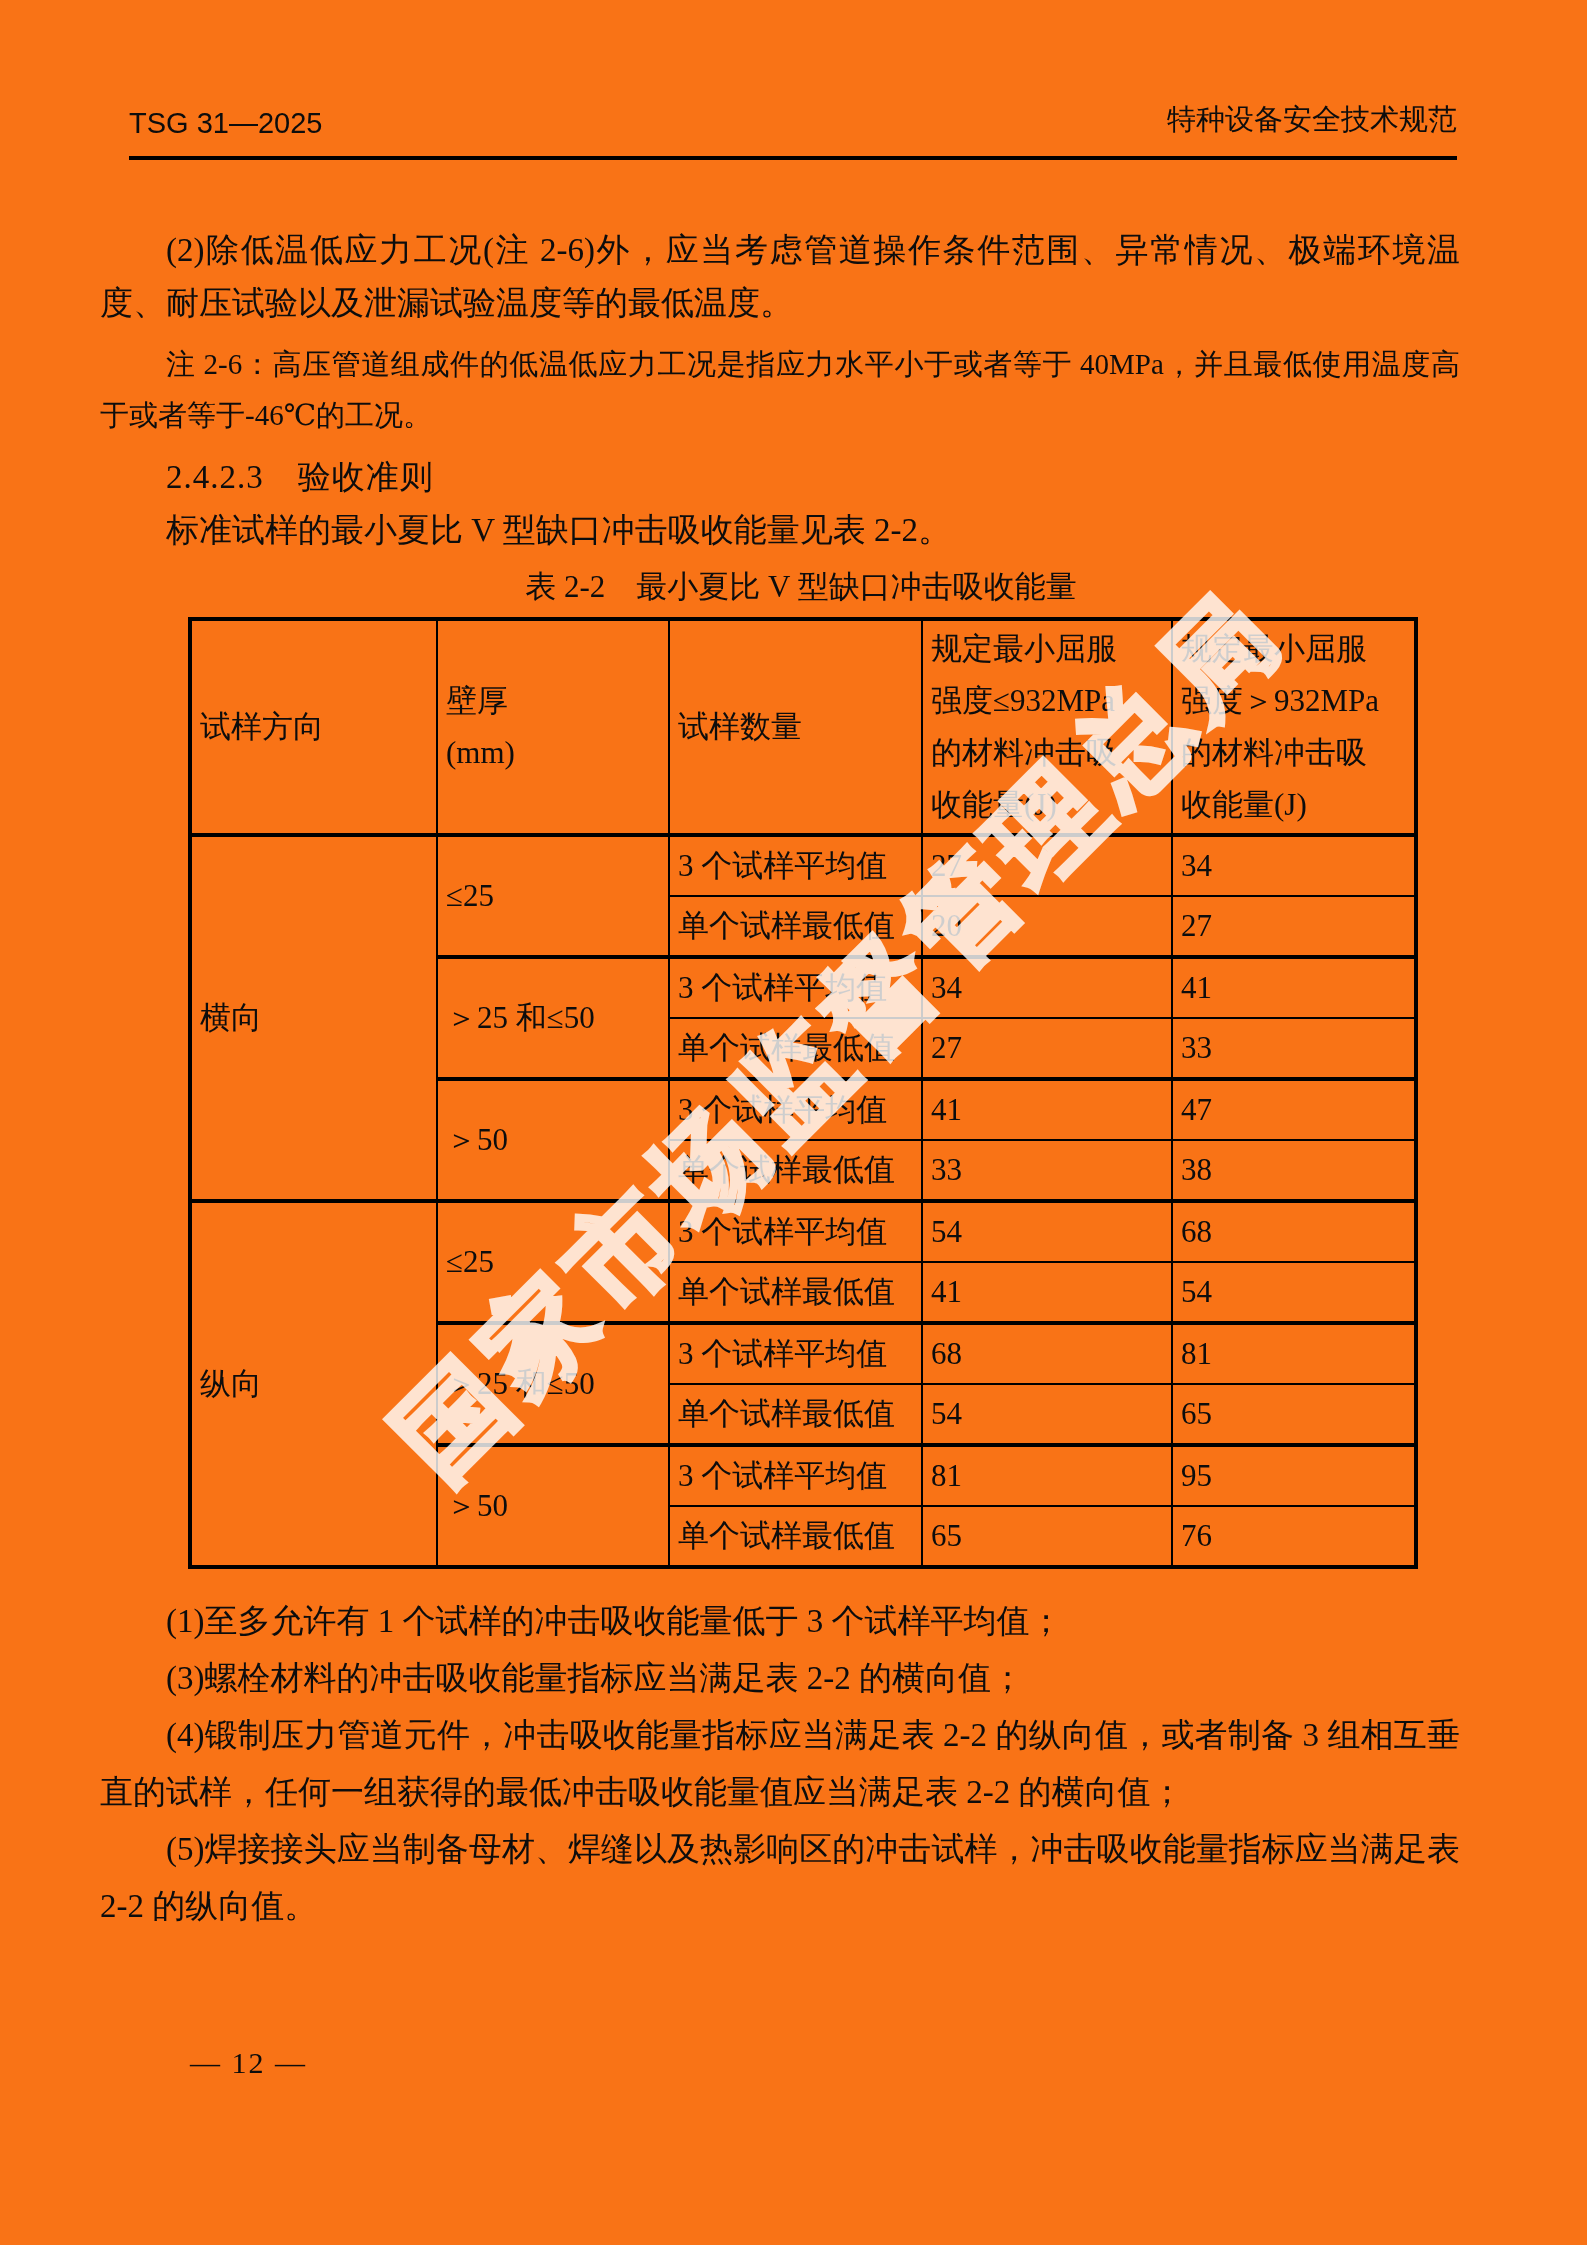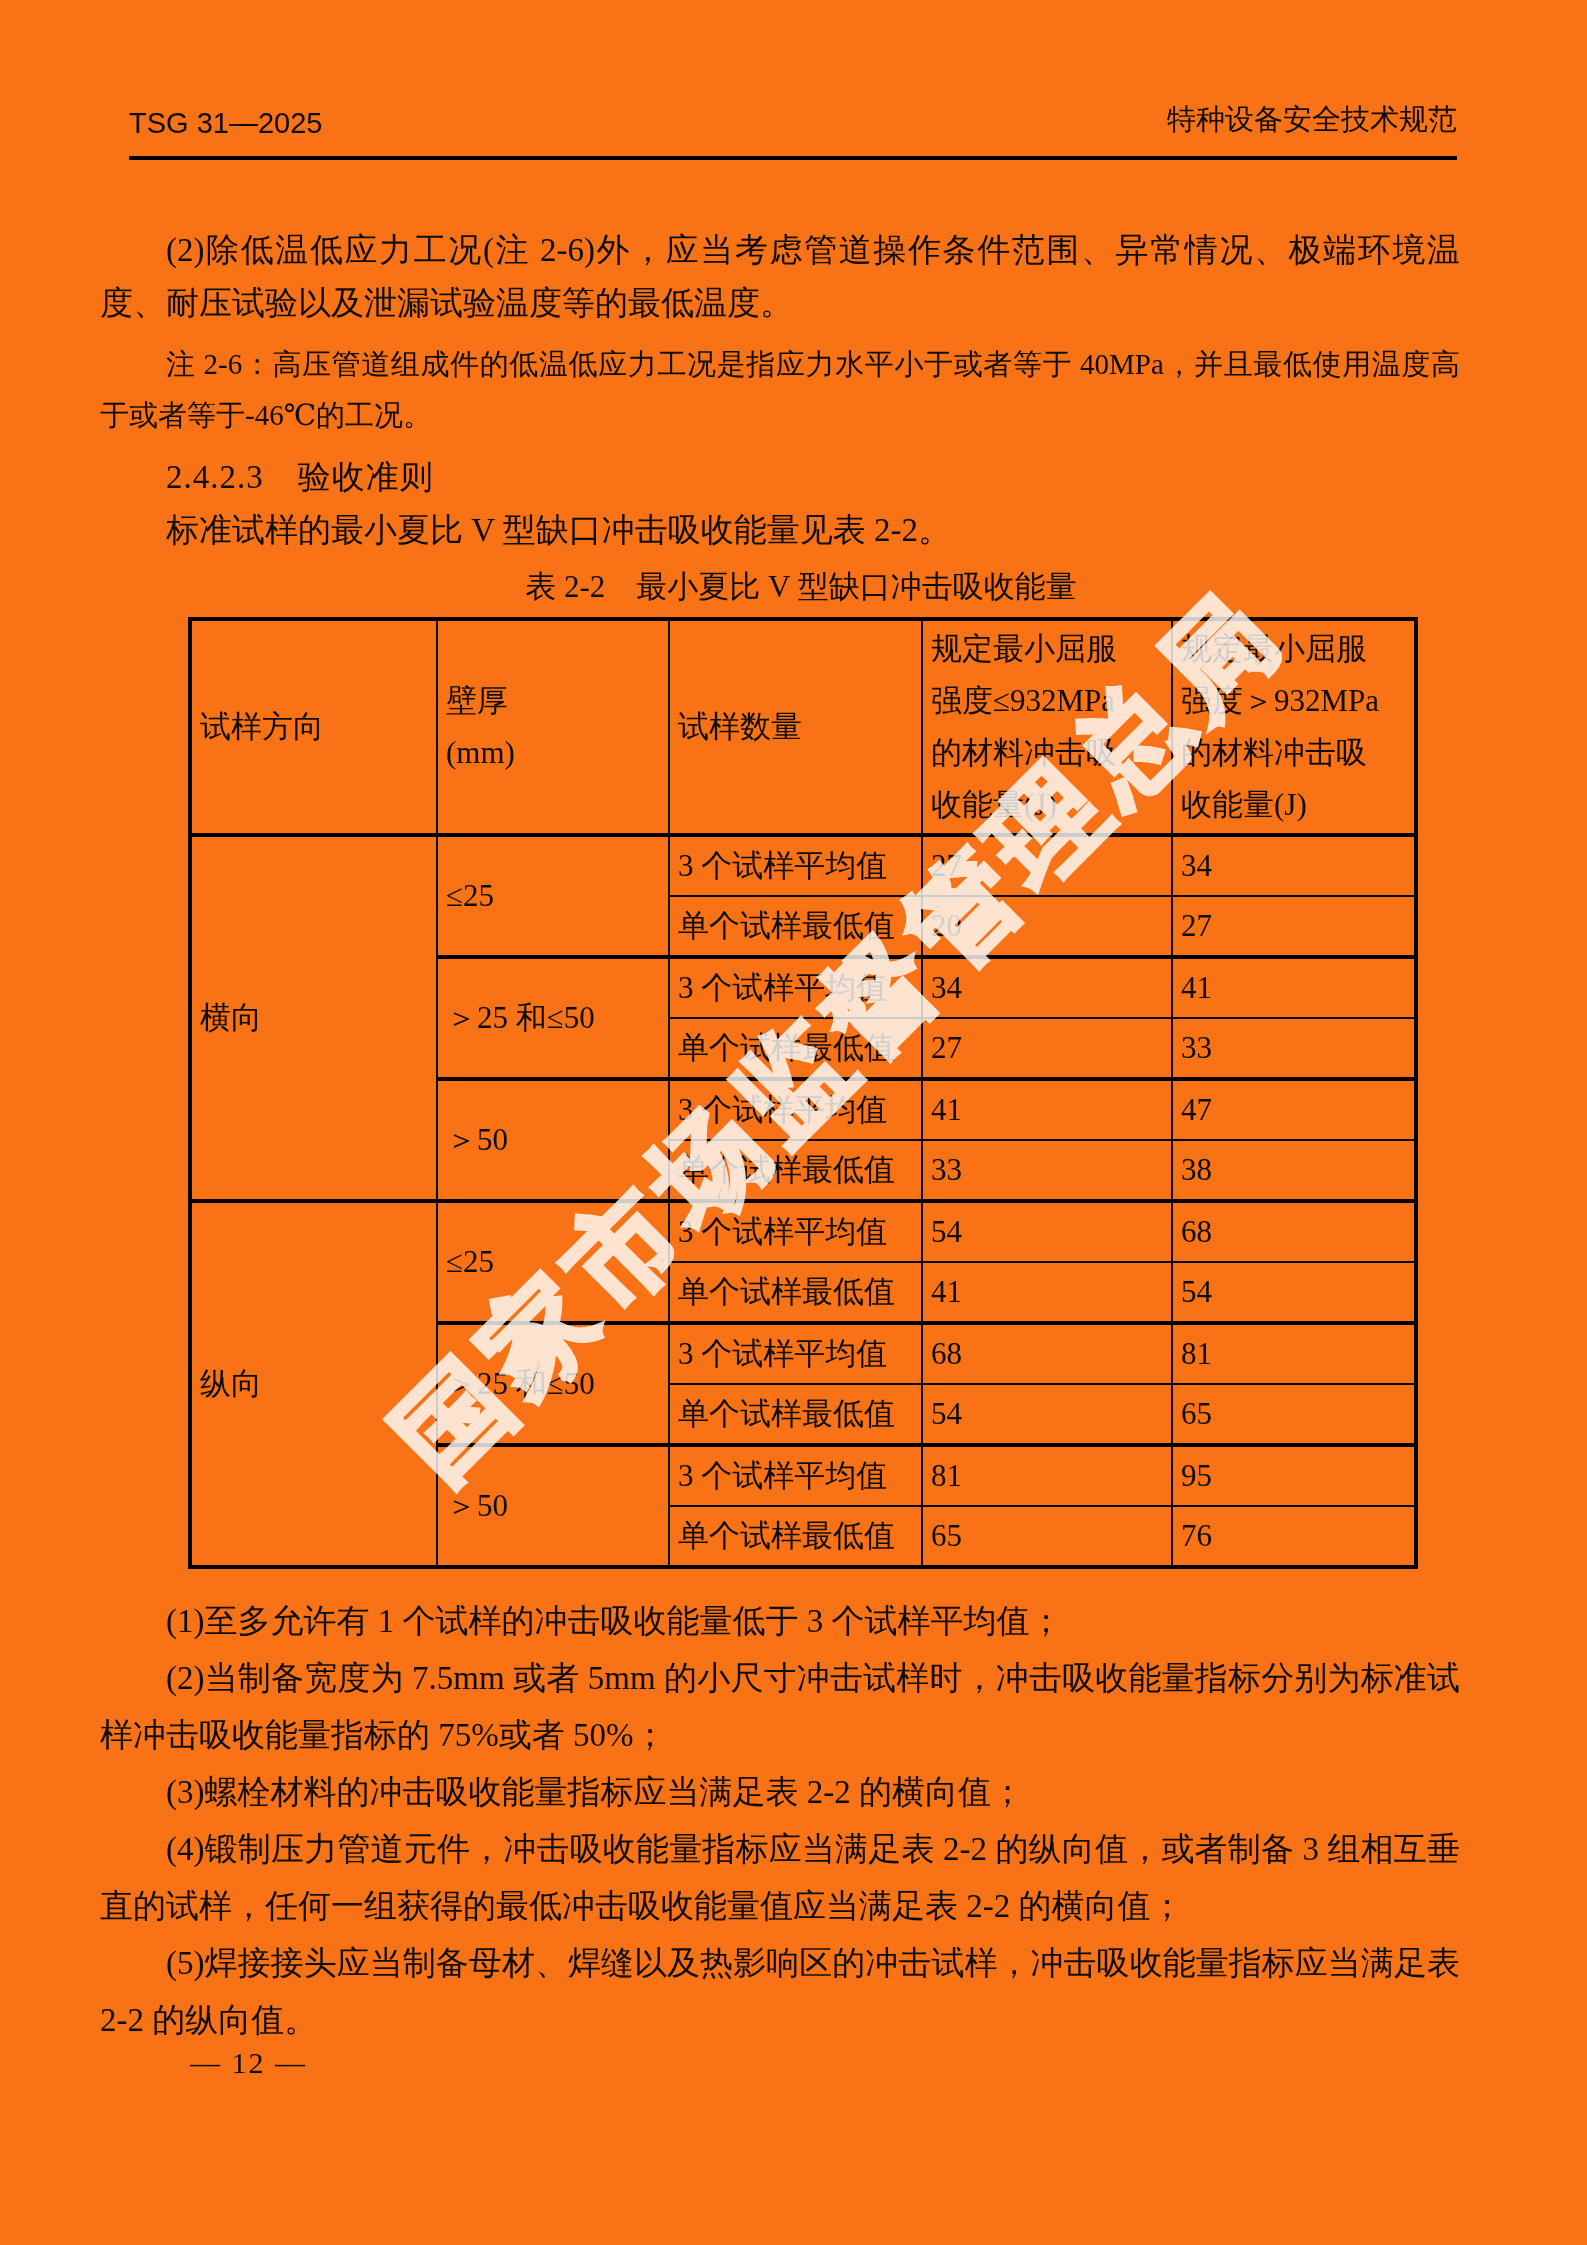--- a/index.html
+++ b/index.html
@@ -184,21 +184,20 @@
         <tr class="r">
           <td>单个试样最低值</td>
           <td>65</td>
           <td>76</td>
         </tr>
       </tbody>
     </table>
 
     <div class="items">
       <p class="item">(1)至多允许有 1 个试样的冲击吸收能量低于 3 个试样平均值；</p>
-      <p class="item">(2)当制备宽度为 7.5mm 或者 5mm 的小尺寸冲击试样时，冲击吸收能量指标分别为标准试样冲击吸收能量指标的 75%或者 50%；</p>
       <p class="item">(3)螺栓材料的冲击吸收能量指标应当满足表 2-2 的横向值；</p>
       <p class="item">(4)锻制压力管道元件，冲击吸收能量指标应当满足表 2-2 的纵向值，或者制备 3 组相互垂直的试样，任何一组获得的最低冲击吸收能量值应当满足表 2-2 的横向值；</p>
       <p class="item">(5)焊接接头应当制备母材、焊缝以及热影响区的冲击试样，冲击吸收能量指标应当满足表 2-2 的纵向值。</p>
     </div>
 
   </div>
 
   <div class="watermark">国家市场监督管理总局</div>
 
   <div class="pagenum">— 12 —</div>

